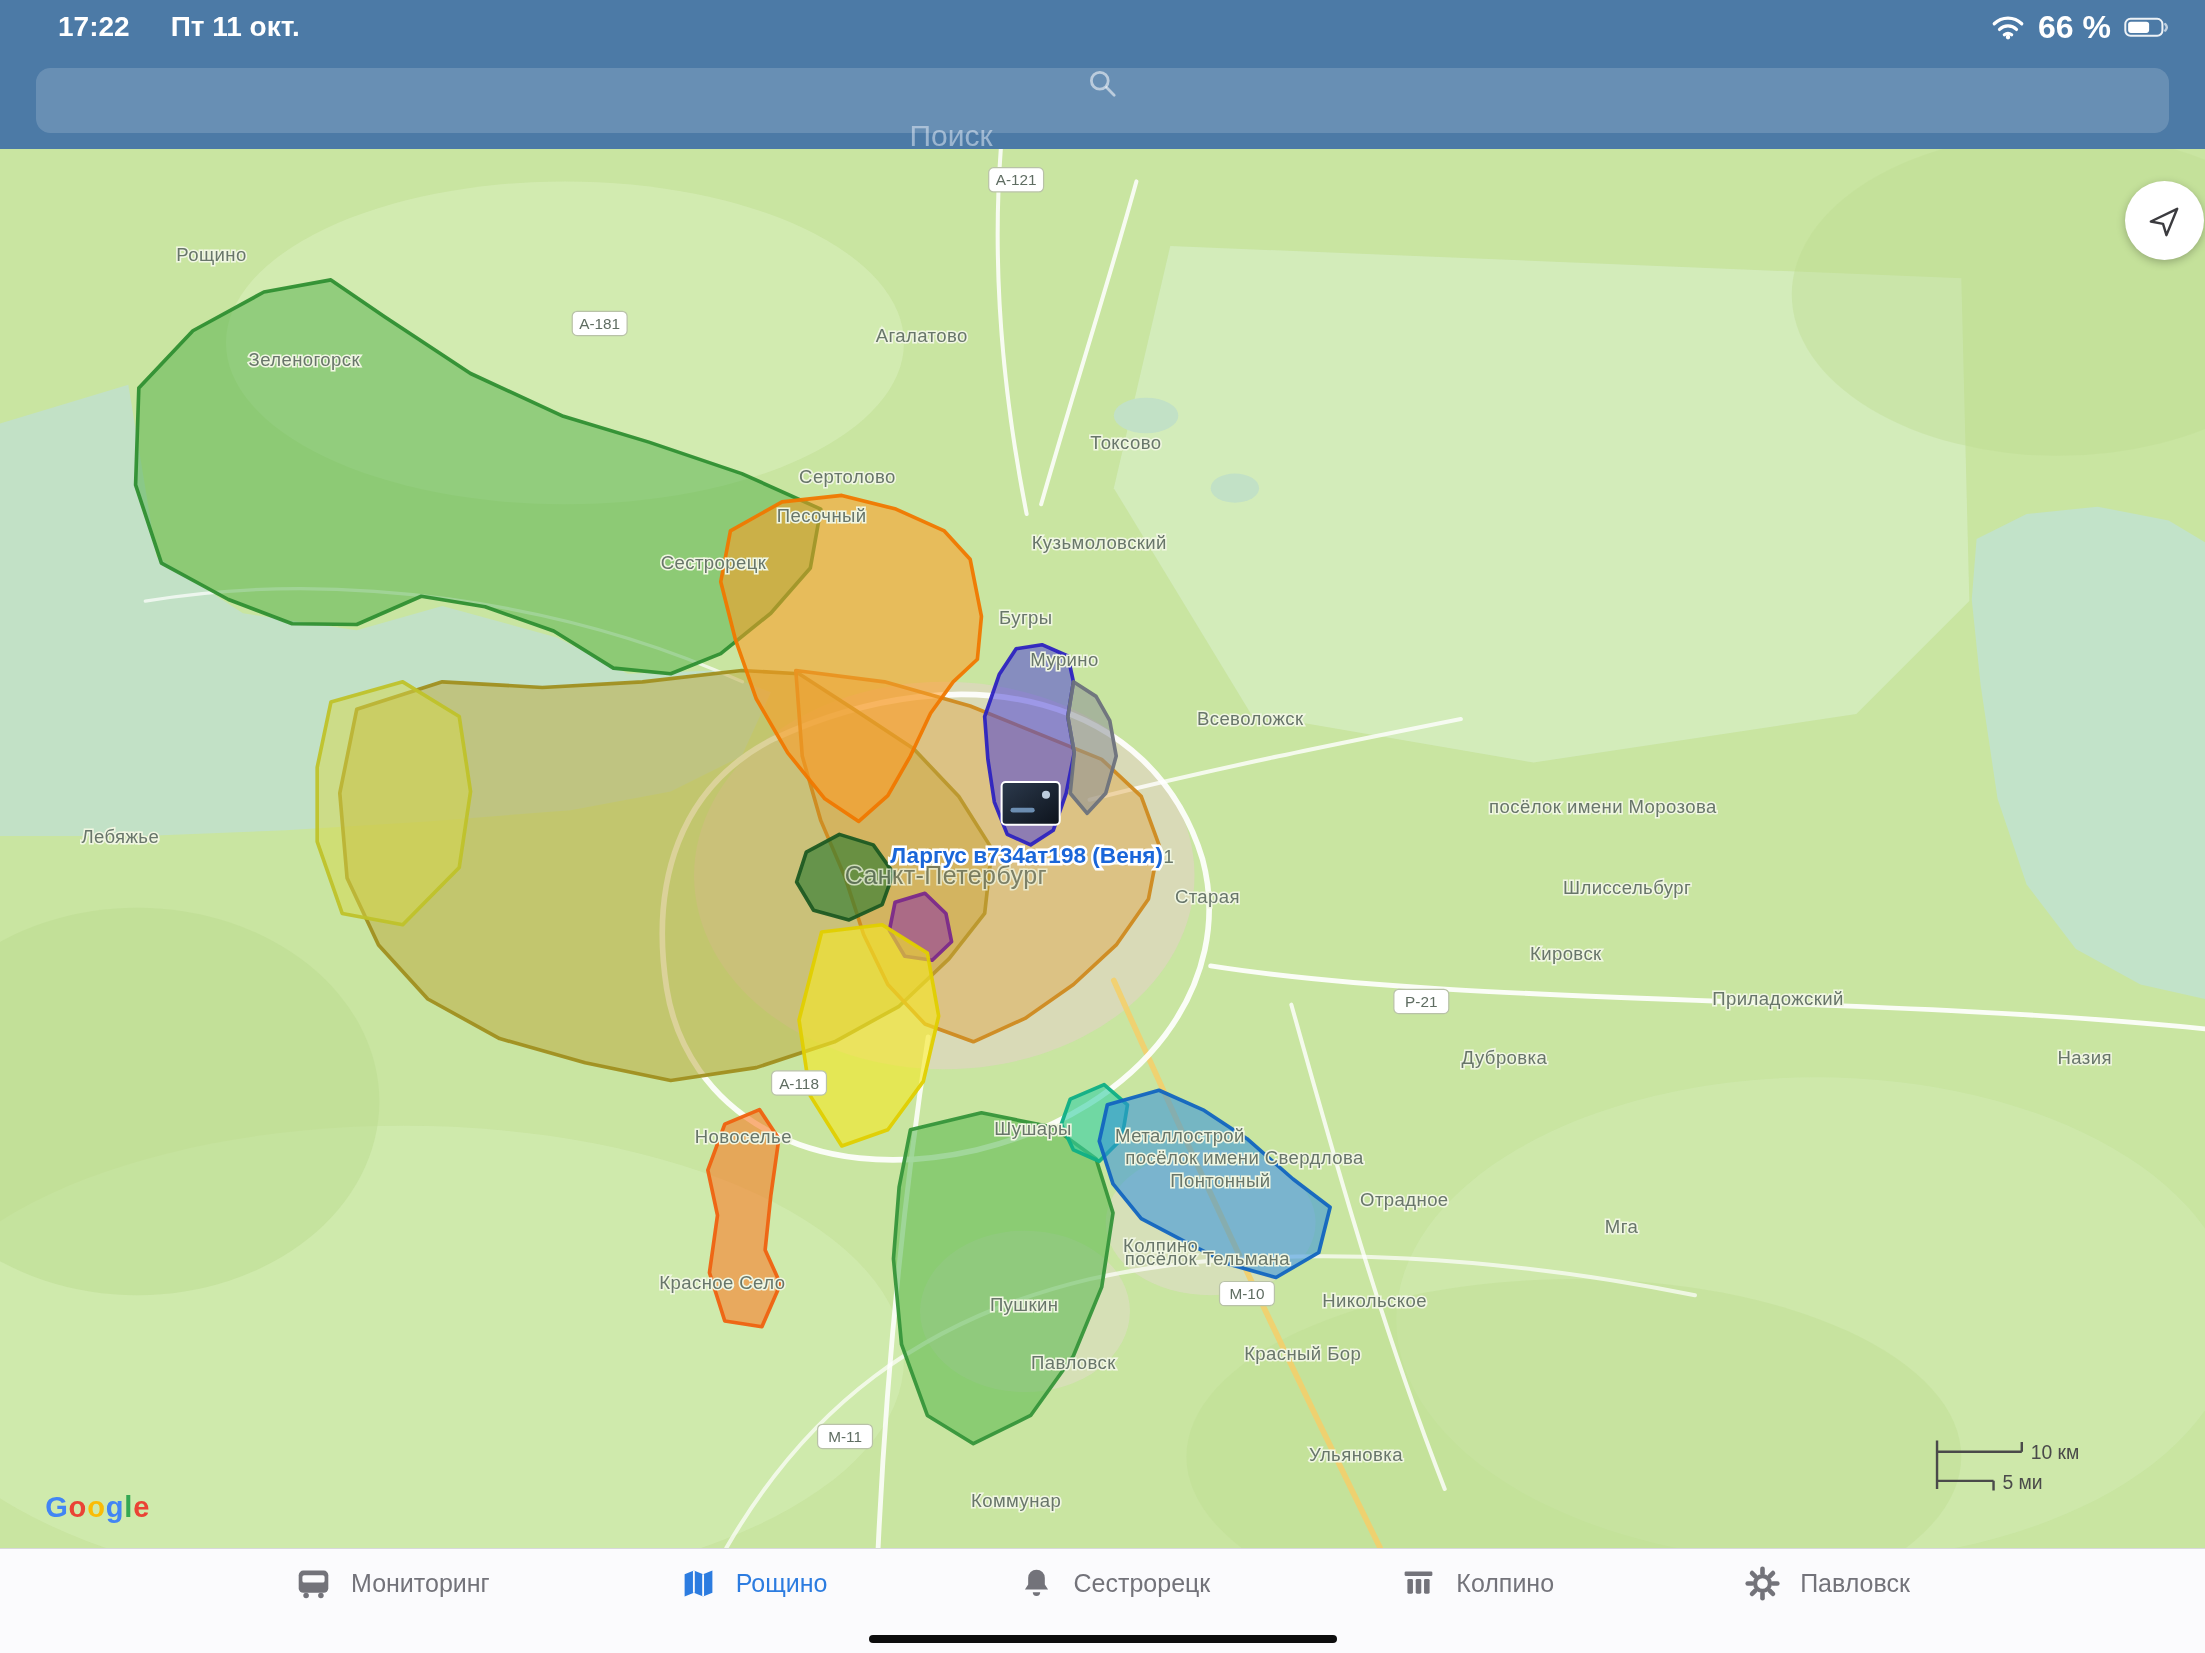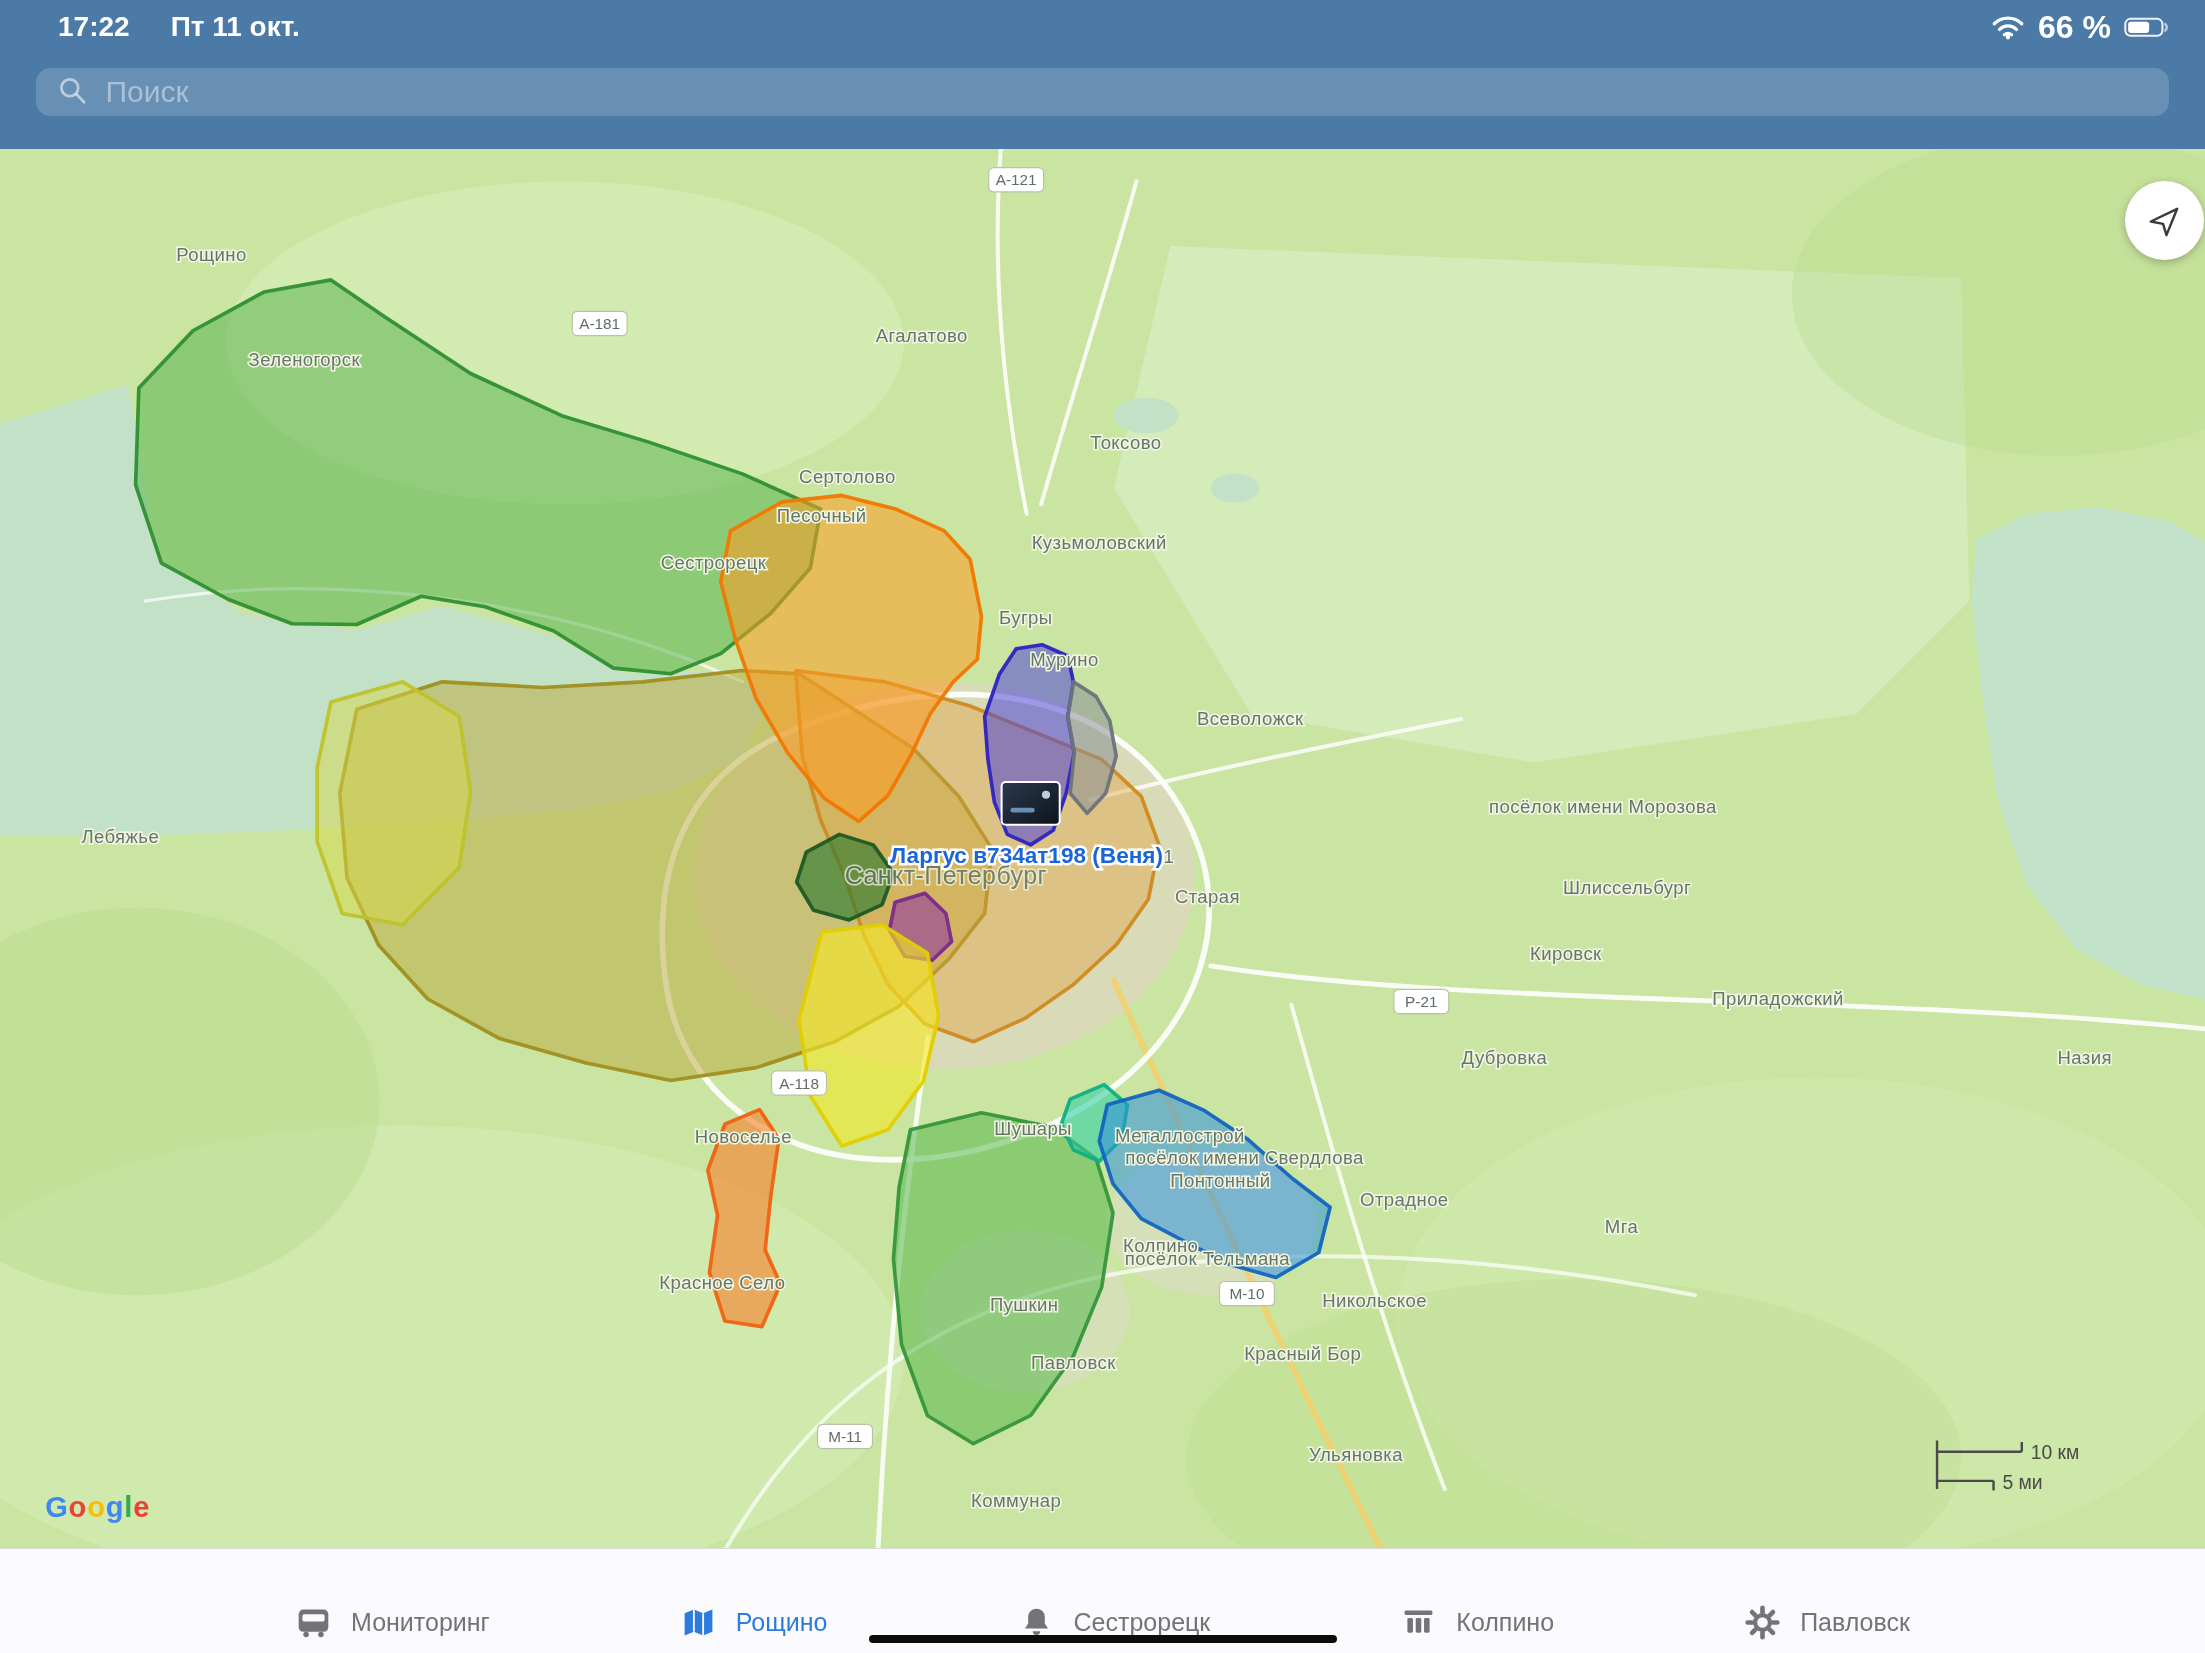--- a/index.html
+++ b/index.html
@@ -8,40 +8,40 @@
     font-family:"Liberation Sans", sans-serif;
     background:#ffffff;user-select:none;
     --header:#4c7aa6;--accent:#2c7ce0;--inactive:#73737a;
   }
   
   .header{position:absolute;top:0;left:0;right:0;height:149px;background:var(--header);z-index:6;}
   .status-bar{height:50px;display:flex;justify-content:space-between;align-items:center;padding:4.8px 34px 0 34px;color:#fff;box-sizing:border-box;}
   .status-left{display:flex;gap:41px;font-size:28px;font-weight:600;margin-left:24px;}
   .status-right{display:flex;align-items:center;gap:13px;font-size:32px;font-weight:600;}
   .status-right svg{display:block;}
-  .search-field{position:absolute;left:36px;right:36px;top:68px;height:48px;background:rgba(255,255,255,0.16);
-    border-radius:14.5px;display:flex;align-items:center;padding:0 21px;gap:14.5px;box-sizing:border-box;}
+  .search-field{position:absolute;left:36px;right:36px;top:68px;height:65px;background:rgba(255,255,255,0.16);
+    border-radius:14.5px;display:flex;align-items:center;padding:0 21px;gap:14.5px;box-sizing:border-box;flex-direction:column;}
   .search-field input{flex:1;background:transparent;border:none;outline:none;font-size:30px;color:#fff;font-family:inherit;}
   .search-field input::placeholder{color:rgba(235,242,250,0.5);}
   
   .map{position:absolute;top:149px;left:0;width:2205px;height:1399px;background:#c9e5a1;overflow:hidden;}
   .map svg{display:block;}
   .place-label{font-size:23px;fill:#68766a;paint-order:stroke;stroke:#f0f6e2;stroke-width:4px;text-anchor:middle;letter-spacing:.5px;}
   .place-label.city{font-size:31px;fill:#5c6a5e;opacity:.75;}
   .badge-rect{fill:#ffffff;stroke:#b9c2a8;stroke-width:1.5;}
   .badge-text{font-size:19px;fill:#5f6d62;text-anchor:middle;}
   .vehicle-label{font-size:28px;font-weight:bold;fill:#1a66d9;paint-order:stroke;stroke:#ffffff;stroke-width:6px;text-anchor:middle;}
   .scale-text{font-size:24px;fill:#4a4a4a;}
   .google-logo{font-size:36px;font-weight:bold;letter-spacing:1px;}
   .locate-btn{position:absolute;top:181px;left:2125px;width:79px;height:79px;border-radius:50%;background:#fff;
     box-shadow:0 2.4px 8px rgba(0,0,0,.25);display:flex;align-items:center;justify-content:center;z-index:7;}
   
   .tabbar{position:absolute;left:0;right:0;bottom:0;height:105px;background:#fbfbfd;border-top:1.6px solid #d8d8dc;
     display:flex;justify-content:space-evenly;align-items:flex-start;padding:16px 105px 0 105px;box-sizing:border-box;z-index:8;}
-  .tab-item{display:flex;align-items:center;gap:19px;color:var(--inactive);font-size:25px;cursor:pointer;margin-top:39px;}
+  .tab-item{display:flex;align-items:center;gap:19px;color:var(--inactive);font-size:25px;cursor:pointer;}
   .tab-item.active{color:var(--accent);}
   .tab-item svg{display:block;}
   .home-indicator{position:absolute;bottom:10.5px;left:50%;transform:translateX(-50%);width:468px;height:8px;
     background:#0d0d0d;border-radius:4.8px;z-index:9;}
 </style>
 </head>
 <body style="--header: #4c7aa6; --accent: #2c7ce0; --inactive: #73737a;">
 
 <div class="header">
   <div class="status-bar">

